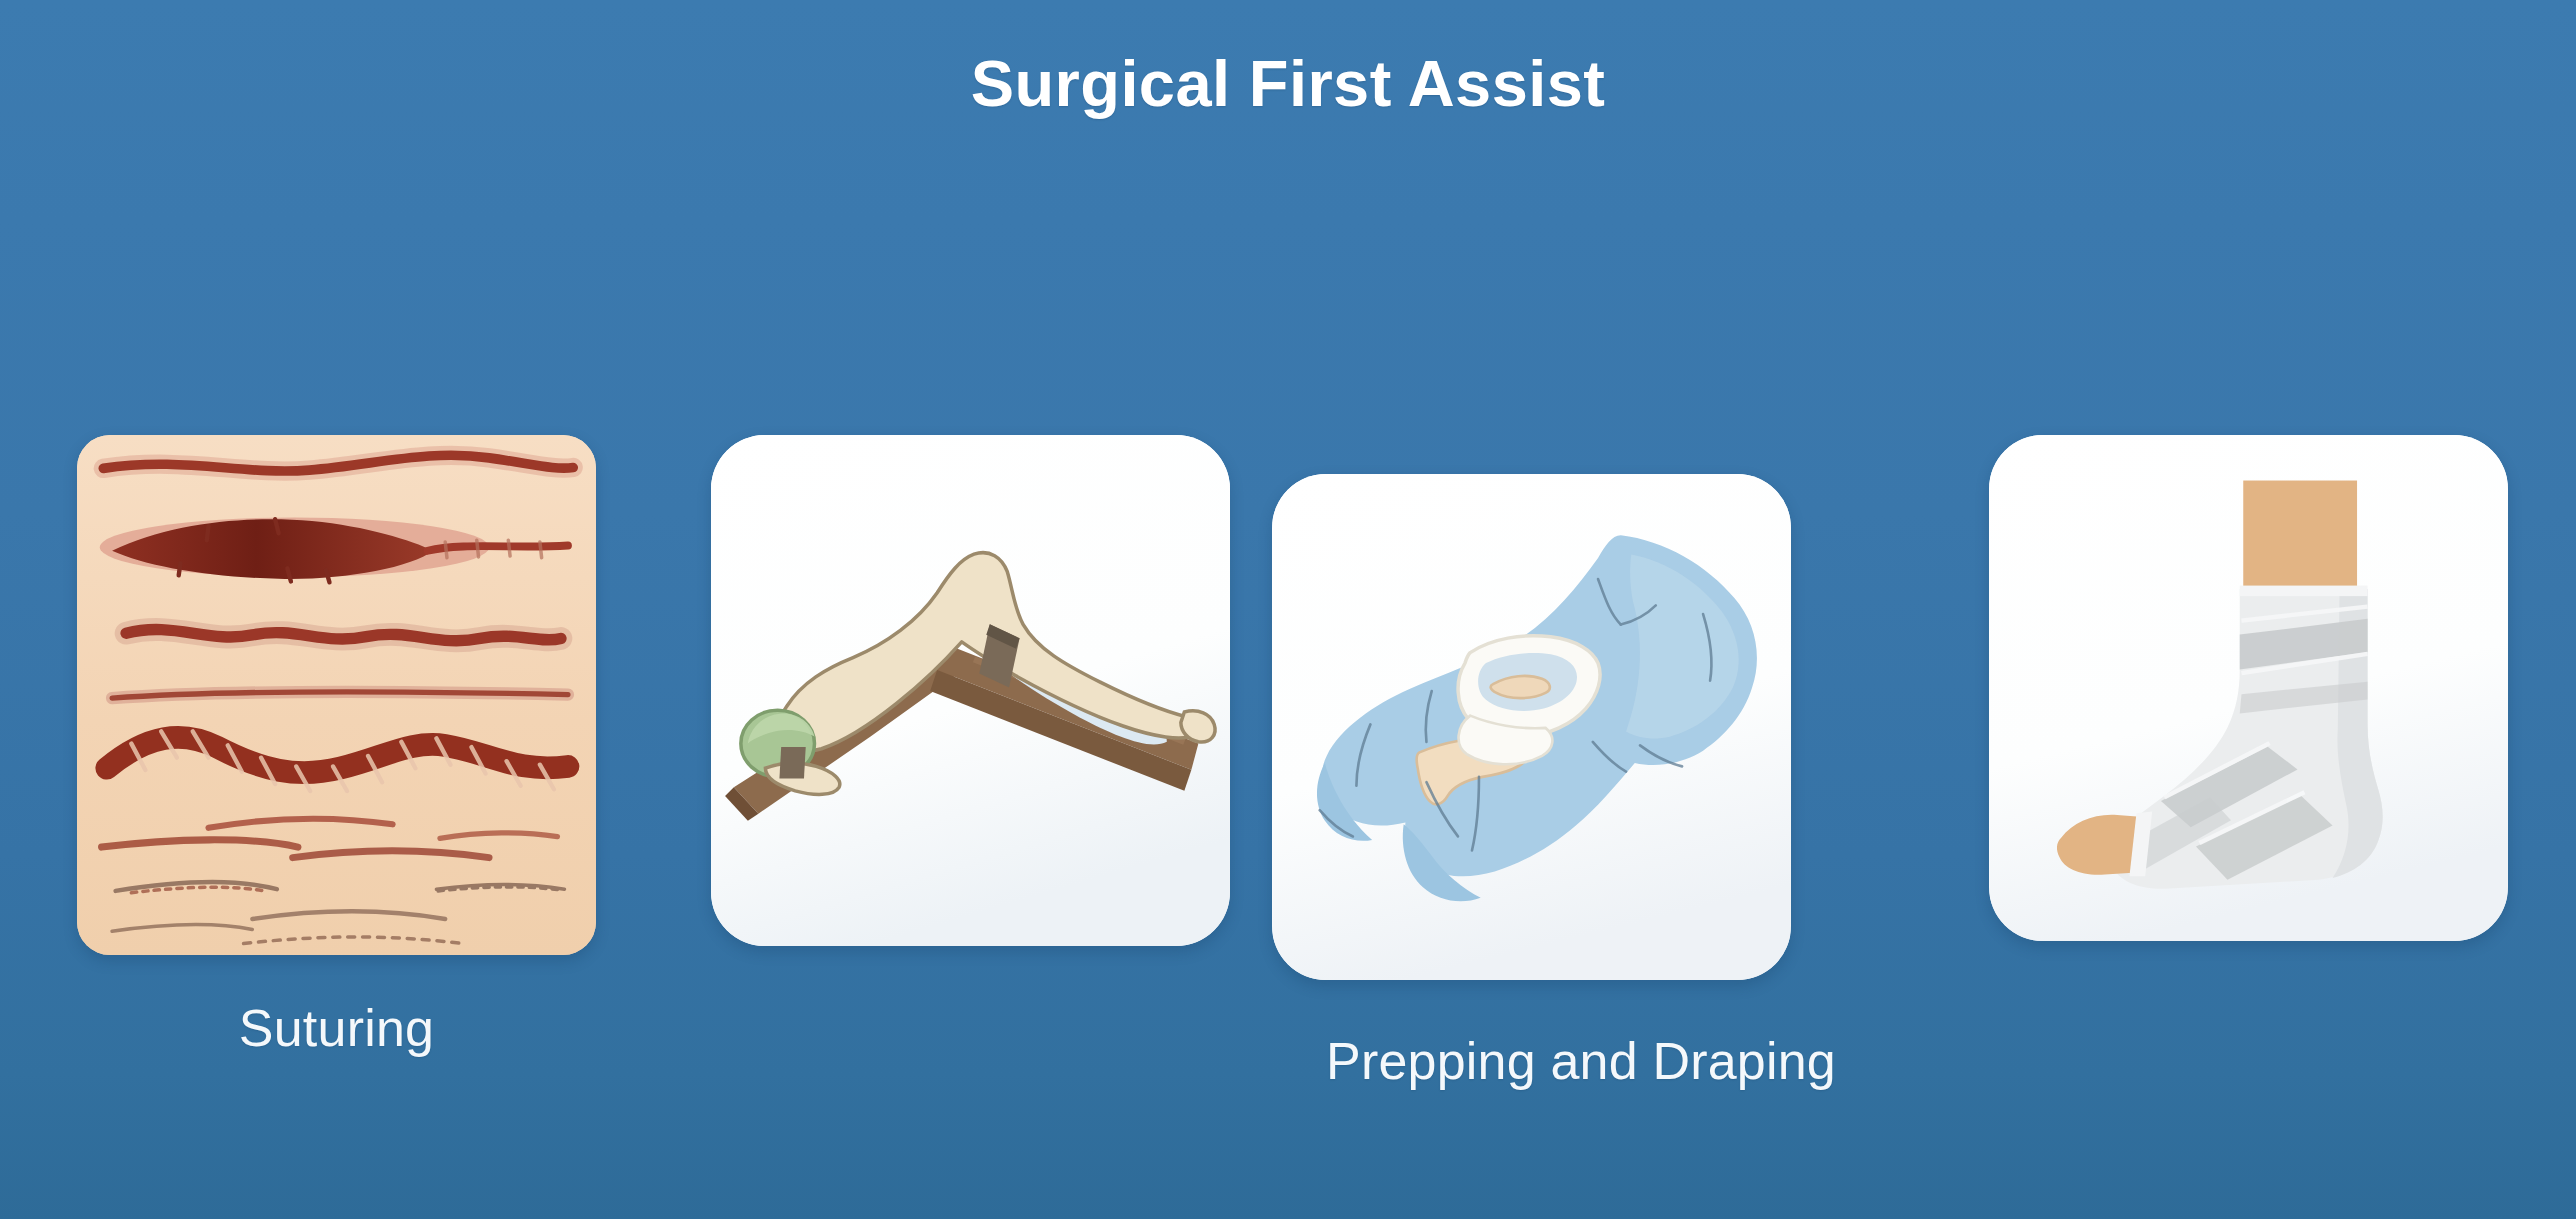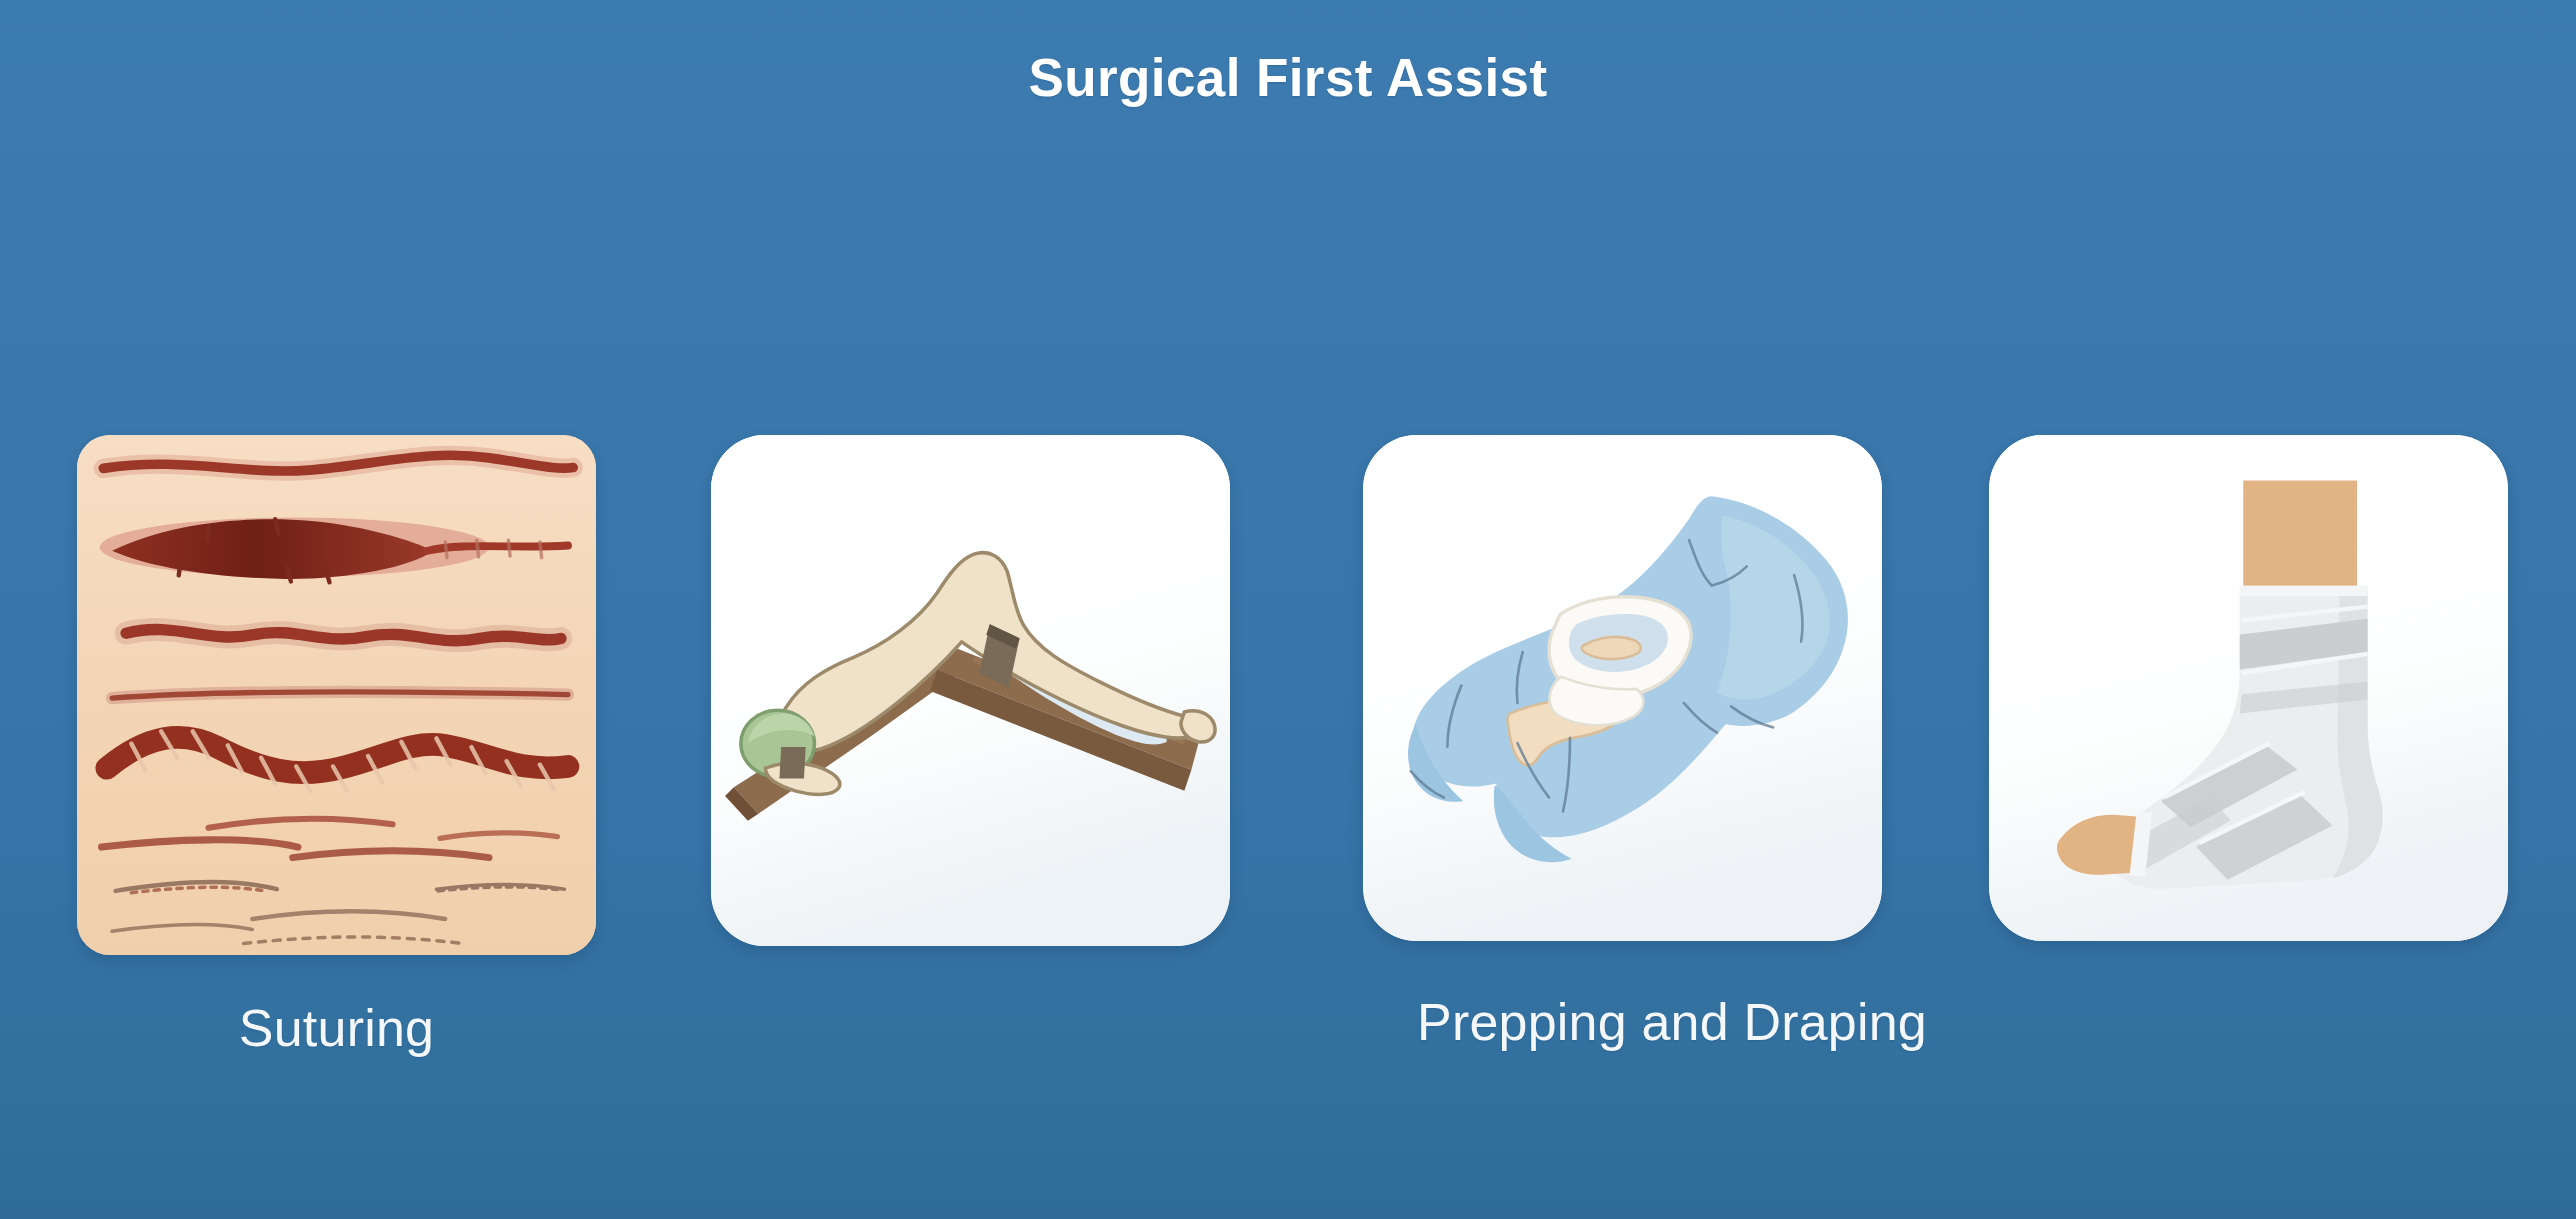--- a/index.html
+++ b/index.html
@@ -25,21 +25,21 @@
   }
 
   
   #page-title {
     position: absolute;
     left: 0;
     top: 51px;
     width: 2576px;
     text-align: center;
     color: #ffffff;
-    font-size: 53px;
+    font-size: 65px;
     font-weight: bold;
     letter-spacing: 0.4px;
     line-height: 1.0;
     text-shadow: 0 0.9px 1.8px rgba(20,60,95,0.25);
   }
 
   
   .card-slot {
     position: absolute;
     top: 435px;
@@ -58,21 +58,21 @@
     font-size: 52px;
     font-weight: normal;
     letter-spacing: 0.2px;
     white-space: nowrap;
     text-shadow: 0 0.9px 1.8px rgba(20,60,95,0.22);
   }
 
   
   #slot-1 { left: 77px;   width: 519px; }
   #slot-2 { left: 711px;  width: 519px; }
-  #slot-3 { left: 1363px; width: 618px; }
+  #slot-3 { left: 1272px; width: 618px; margin-top: 39px; }
   #slot-4 { left: 1989px; width: 519px; }
 
   #slot-1 .card { width: 519px; height: 520px; border-radius: 33px; }
   #slot-2 .card { width: 519px; height: 511px; border-radius: 54px; }
   #slot-3 .card { width: 519px; height: 506px; border-radius: 54px; }
   #slot-4 .card { width: 519px; height: 506px; border-radius: 54px; }
 
   #slot-1 .card-label { top: 999px; }
   #slot-2 .card-label { top: 999px; }
   #slot-3 .card-label { top: 993px; }

